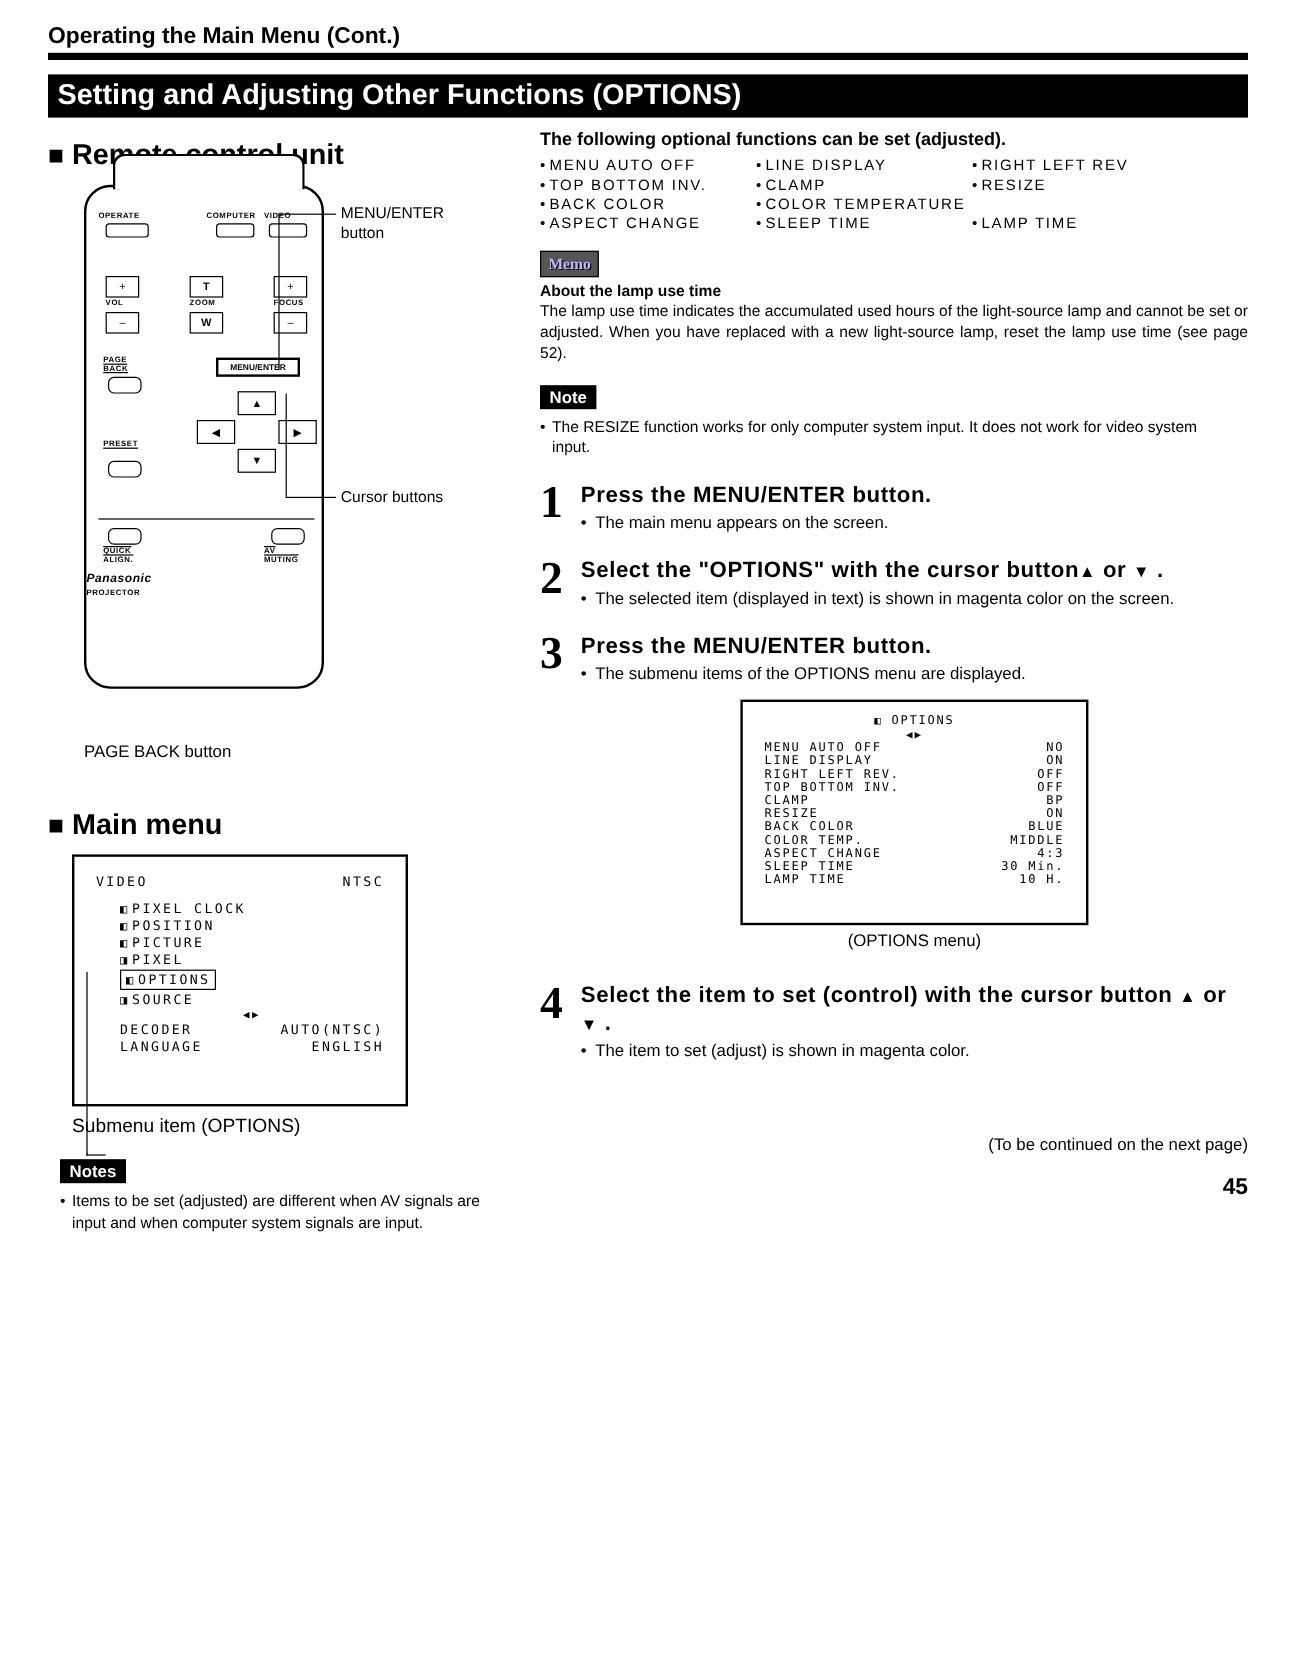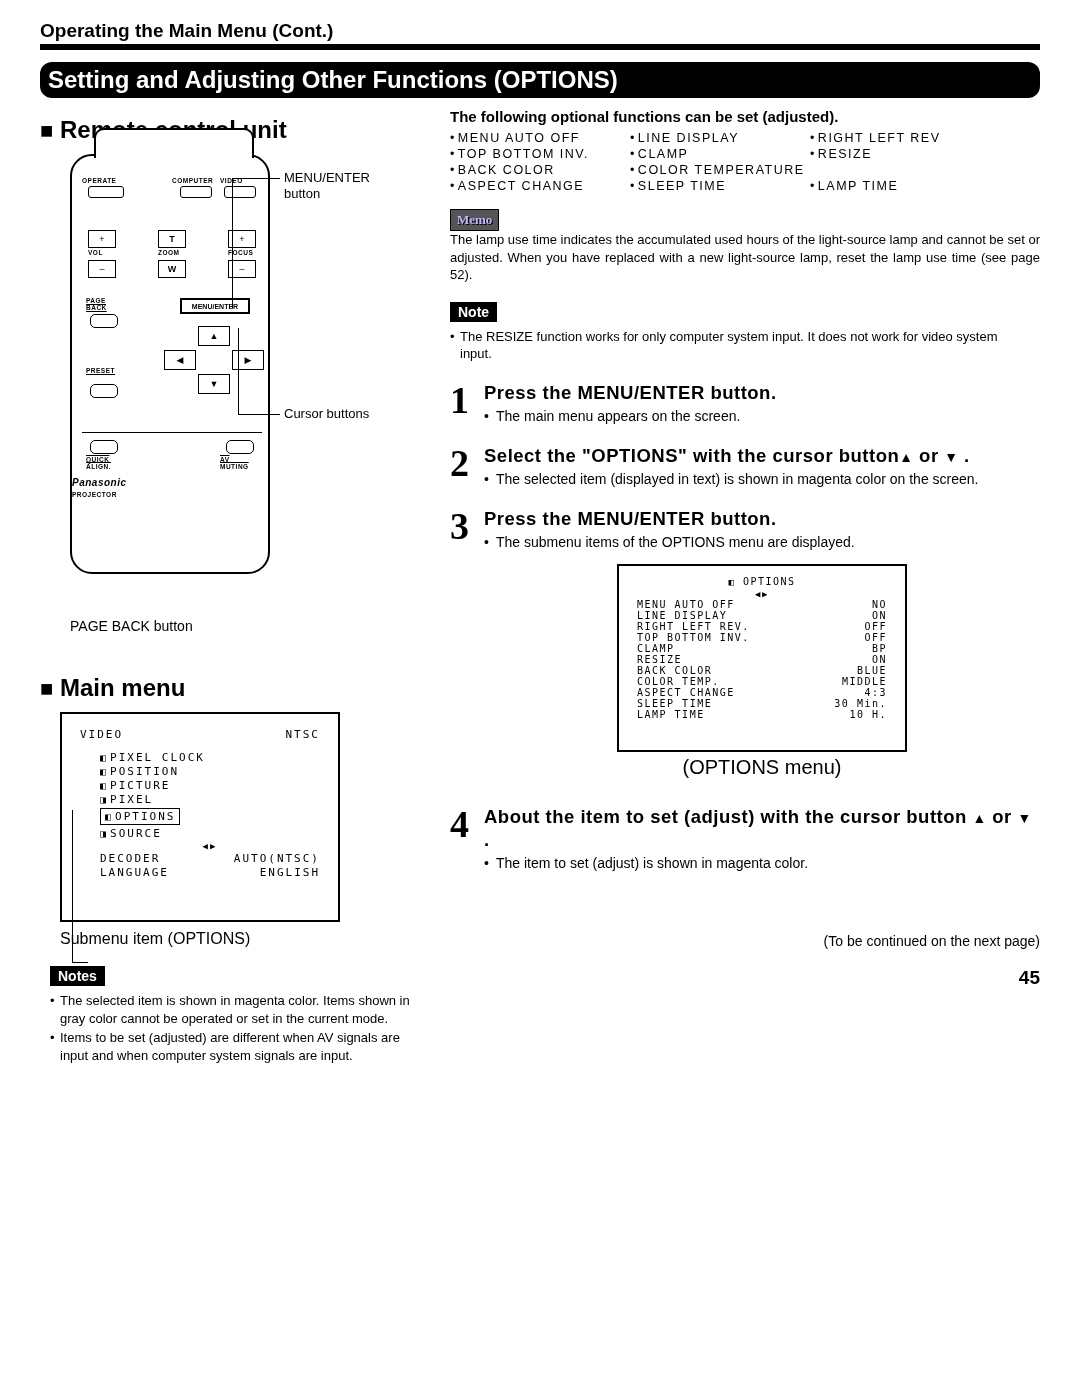--- a/index.html
+++ b/index.html
@@ -19,21 +19,20 @@
     padding-bottom: 2px;
     margin-bottom: 12px;
   }
   .band {
     background: #000;
     color: #fff;
     font-weight: bold;
     font-size: 24px;
     padding: 4px 8px;
     margin-bottom: 10px;
-    border-radius: 12px;
   }
   .cols {
     display: flex;
     gap: 30px;
   }
   .left { width: 380px; }
   .right { flex: 1; }
   .h-square {
     font-weight: bold;
     font-size: 24px;
@@ -165,21 +164,21 @@
     width: 290px;
     margin: 12px auto 4px auto;
     padding: 10px 18px 30px 18px;
     font-family: monospace;
     letter-spacing: 1.5px;
     font-size: 10px;
   }
   .options-title { text-align: center; font-size: 10px; margin-bottom: 2px; }
   .options-arrows { text-align: center; font-size: 9px; }
   .options-row { display: flex; justify-content: space-between; }
-  .options-caption { text-align: center; font-size: 20px; margin-bottom: 8px; }
+  .options-caption { text-align: center; font-size: 14px; margin-bottom: 8px; }
 
   .footer-right { text-align: right; font-size: 14px; margin-top: 60px; }
   .page-num { text-align: right; font-weight: bold; font-size: 19px; margin-top: 18px; }
 
   .tri-up::before { content: "▲"; font-size: 0.75em;}
   .tri-down::before { content: "▼"; font-size: 0.75em;}
 </style>
 </head>
 <body>
 
@@ -280,21 +279,20 @@
             </div>
         </div>
       </div>
       <div class="submenu-line" style="left:32px;top:98px;width:0;height:152px;"></div>
       <div class="submenu-line" style="left:32px;top:250px;width:16px;height:0;"></div>
       <div class="submenu-caption">Submenu item (OPTIONS)</div>
     </div>
 
     <div class="notes-badge">Notes</div>
     <ul class="notes-list">
-      <li>The selected item is shown in magenta color. Items shown in gray color cannot be operated or set in the current mode.</li>
       <li>Items to be set (adjusted) are different when AV signals are input and when computer system signals are input.</li>
     </ul>
   </div>
 
   <div class="right">
     <div class="right-intro">The following optional functions can be set (adjusted).</div>
     <div class="func-grid">
       <span>MENU AUTO OFF</span>
         <span>LINE DISPLAY</span>
         <span>RIGHT LEFT REV</span>
@@ -302,20 +300,21 @@
         <span>CLAMP</span>
         <span>RESIZE</span>
       <span>BACK COLOR</span>
         <span style="grid-column:span 2">COLOR TEMPERATURE</span>
       <span>ASPECT CHANGE</span>
         <span>SLEEP TIME</span>
         <span>LAMP TIME</span>
     </div>
 
     <div class="memo-badge">Memo</div>
+    <div class="memo-title">About the lamp use time</div>
     <div class="memo-body">The lamp use time indicates the accumulated used hours of the light-source lamp and cannot be set or adjusted. When you have replaced with a new light-source lamp, reset the lamp use time (see page 52).</div>
 
     <div class="notes-badge" style="margin-left:0;">Note</div>
     <ul class="notes-list" style="max-width:560px;margin-left:0;">
       <li>The RESIZE function works for only computer system input. It does not work for video system input.</li>
     </ul>
 
     
     <div class="step">
       <div class="step-num">1</div>
@@ -399,21 +398,21 @@
         </div>
         <div class="options-caption">(OPTIONS menu)</div>
       </div>
     </div>
 
     
     <div class="step">
       <div class="step-num">4</div>
       <div class="step-body">
         <div class="step-title">
-          <span>About  the  item  to  set  (adjust)  with  the cursor button </span><span class="tri-up"></span><span> or </span><span class="tri-down"></span><span> .</span>
+          <span>Select  the  item  to  set  (control)  with  the cursor button </span><span class="tri-up"></span><span> or </span><span class="tri-down"></span><span> .</span>
         </div>
         <ul class="step-bul">
             <li>The item to set (adjust) is shown in magenta color.</li>
           </ul>
       </div>
     </div>
 
     <div class="footer-right">(To be continued on the next page)</div>
     <div class="page-num">45</div>
   </div>

